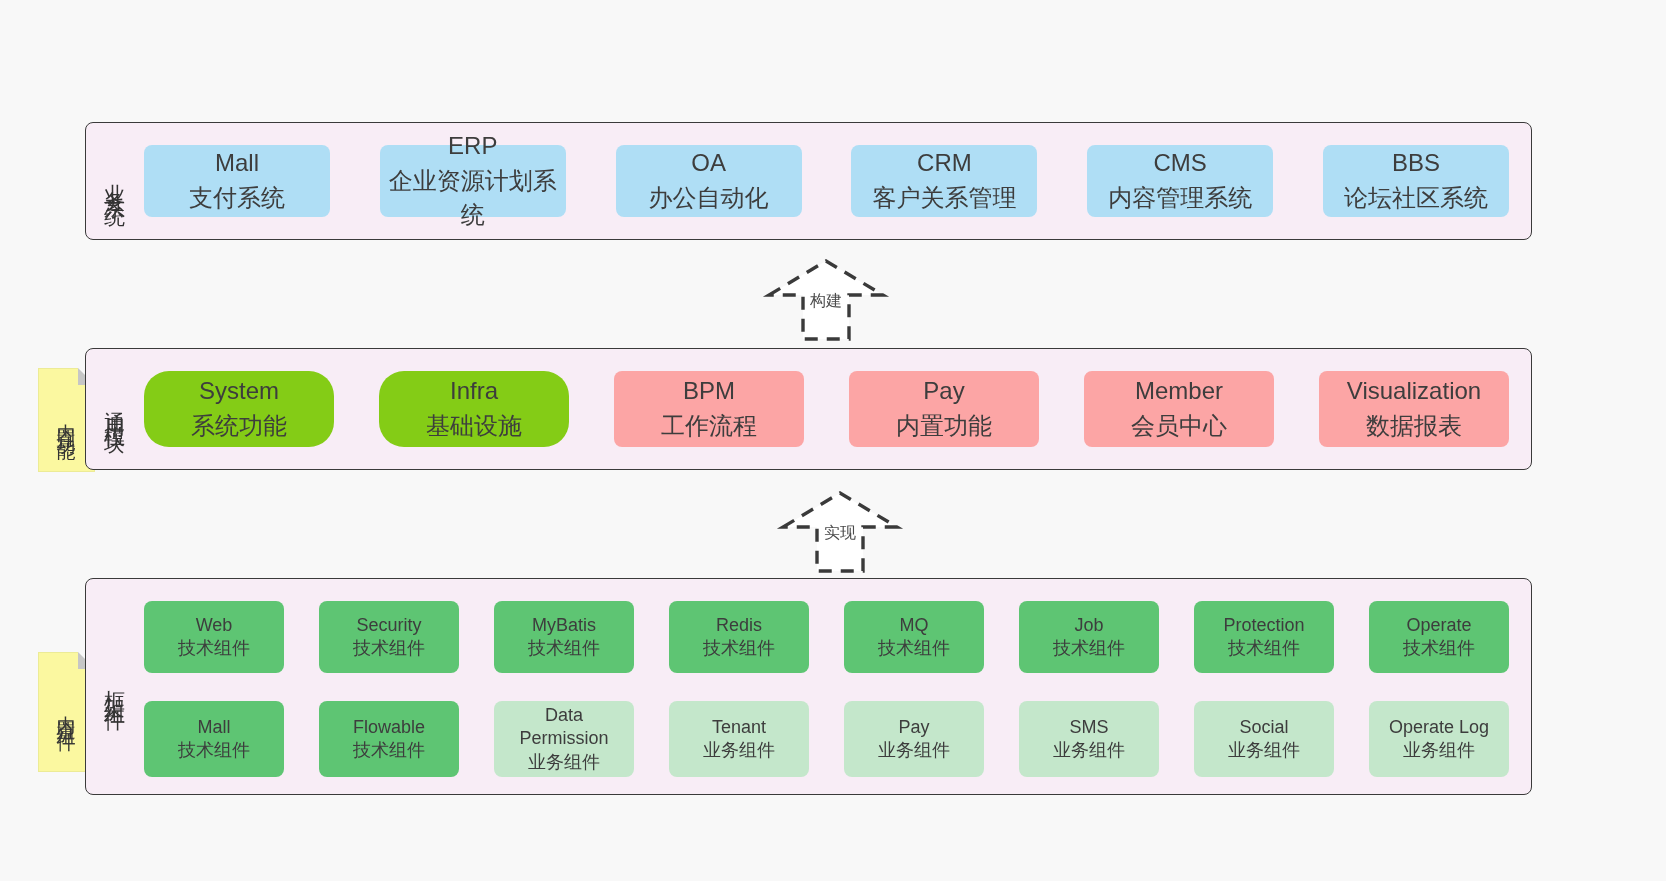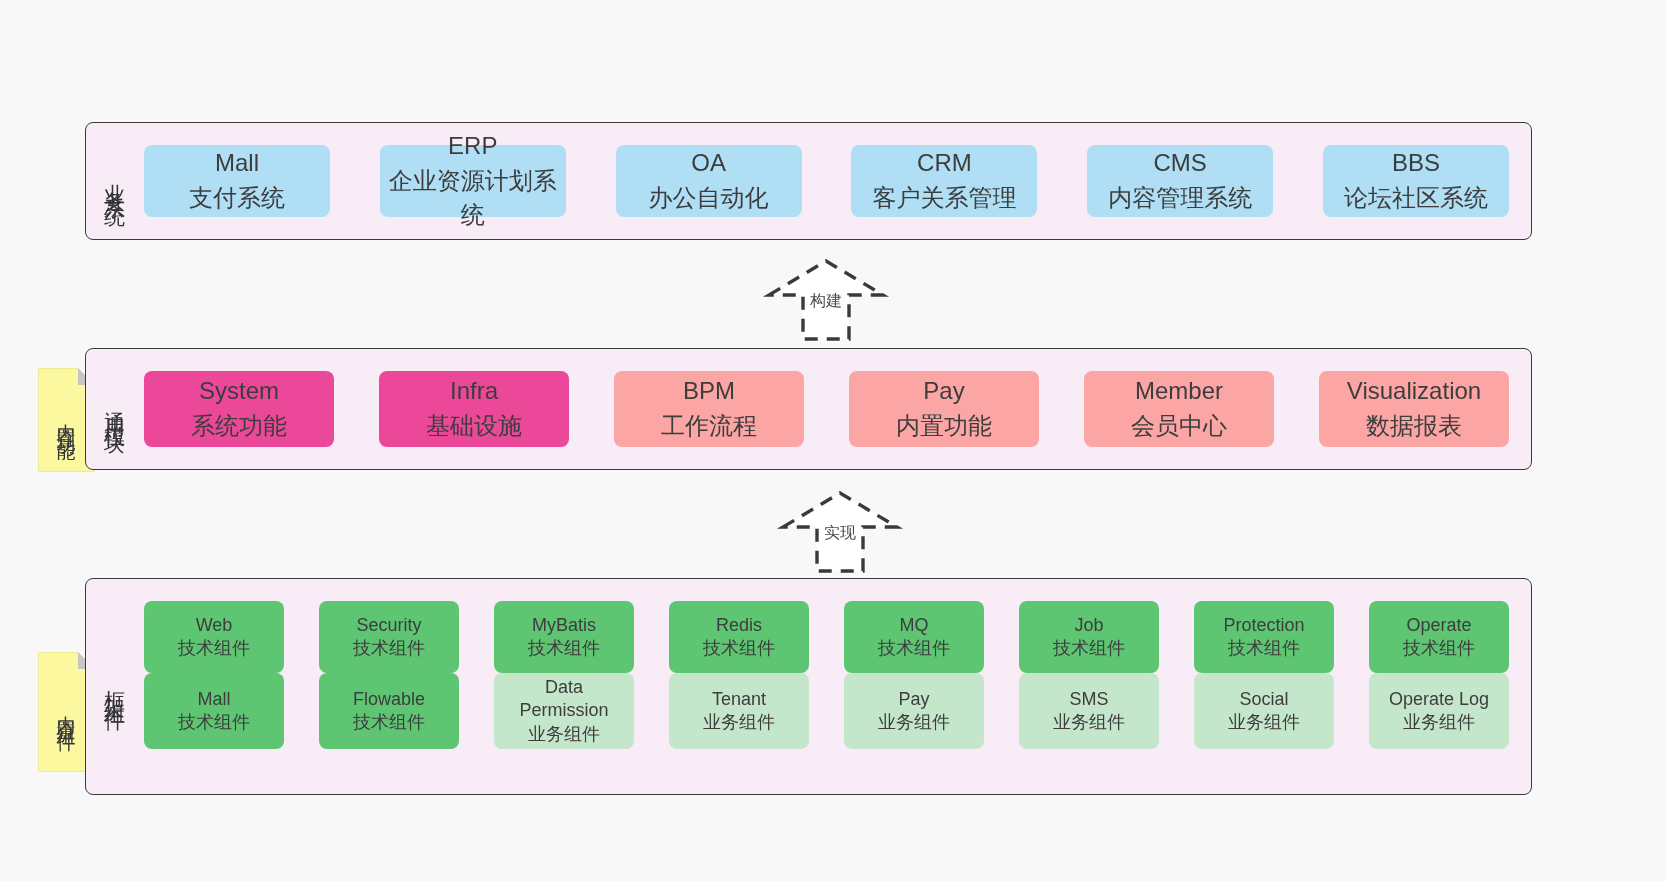--- a/index.html
+++ b/index.html
@@ -41,41 +41,42 @@
     flex:1;
     display:flex;
     justify-content:space-between;
     align-items:center;
     padding-right:22px;
   }
   .panel-rows{
     flex:1;
     display:flex;
     flex-direction:column;
+    row-gap:28px;
     padding:22px 22px 0 0;
   }
   .row{display:flex;justify-content:space-between;}
   
   .box{
     border-radius:8px;
     display:flex;flex-direction:column;
     align-items:center;justify-content:center;
     text-align:center;
     box-sizing:border-box;
   }
   .box-title,.box-sub{font-size:24px;line-height:1.45;color:#3d3d3d;}
   .wide{width:186px;height:72px;}
   .mid{width:190px;height:76px;}
   .small{width:140px;height:72px;padding:0 7px;}
   .small2{width:140px;height:76px;padding:0 7px;}
   .small .box-title,.small .box-sub,.small2 .box-title,.small2 .box-sub{
     font-size:18px;line-height:1.3;
   }
   .blue{background:#afdef5;}
-  .red{background:#ec4899;}
+  .red{background:#84cc16;border-radius:25px;}
   .pink{background:#fca5a5;}
   .green-dark{background:#5ec573;}
   .green-light{background:#c4e7cb;}
   
   .note{
     position:absolute;
     left:38px;width:57px;
     background:#fbf8a0;
     border:1px solid #eceb96;
     display:flex;align-items:center;justify-content:center;

